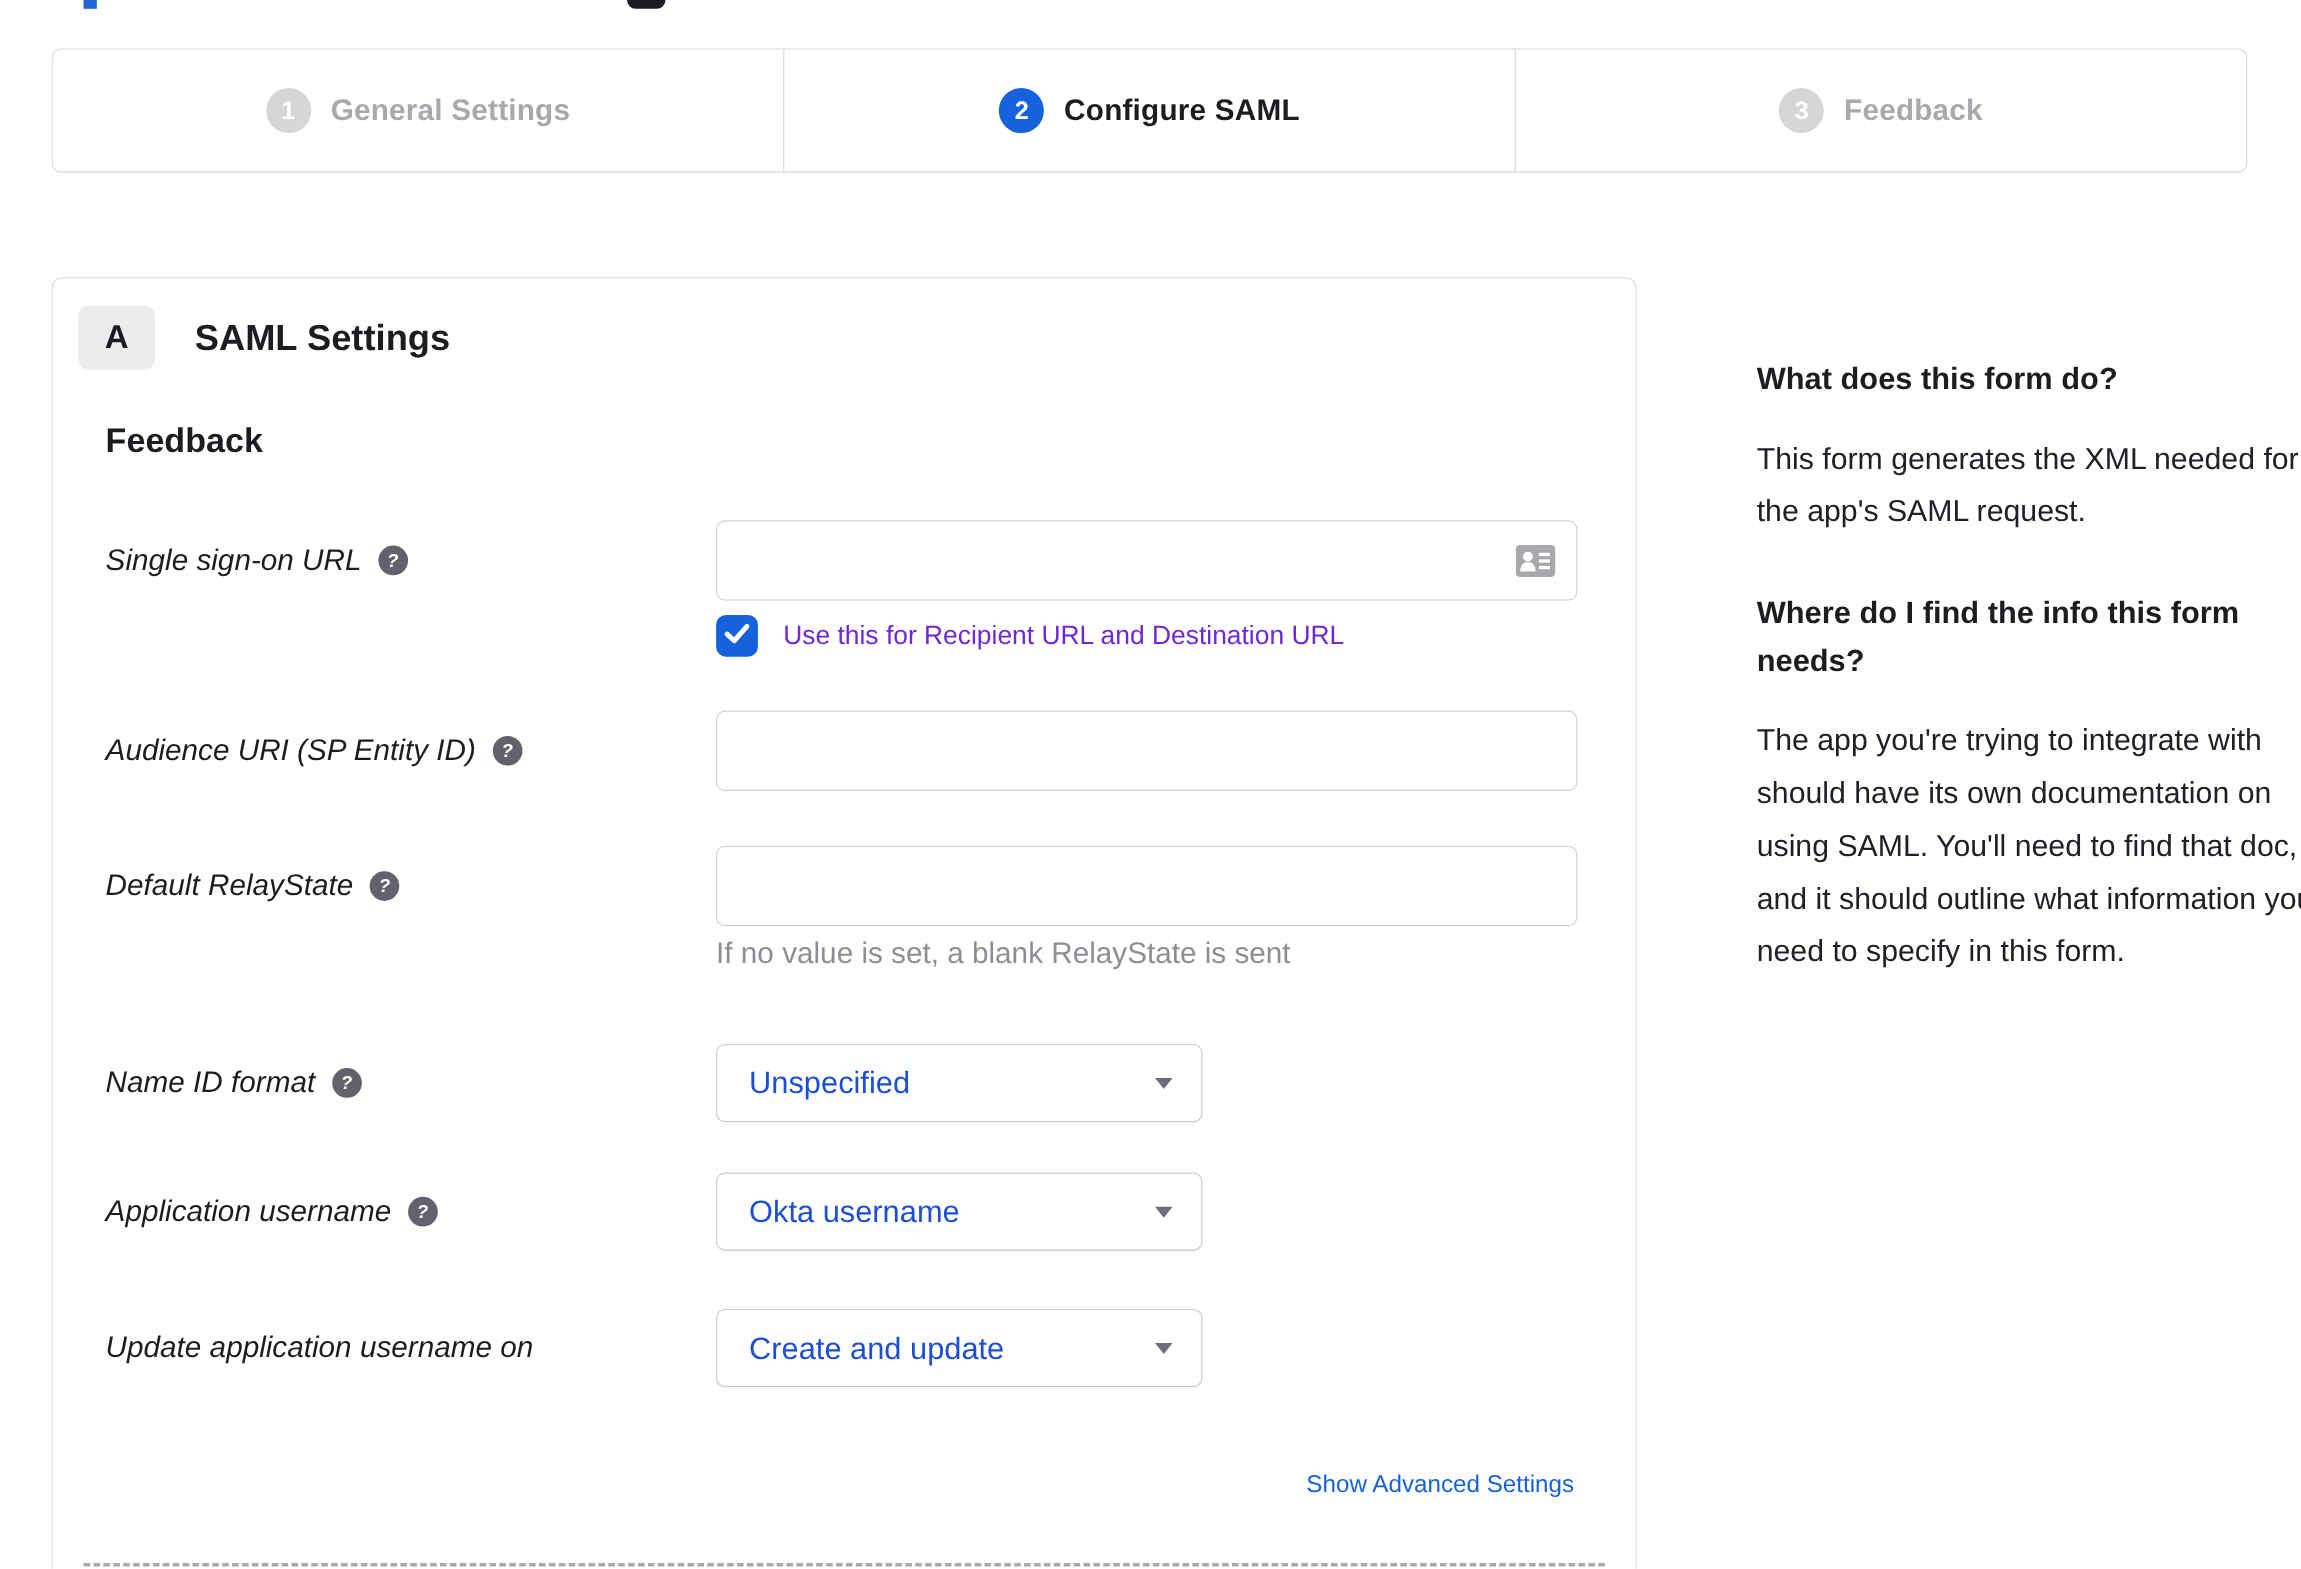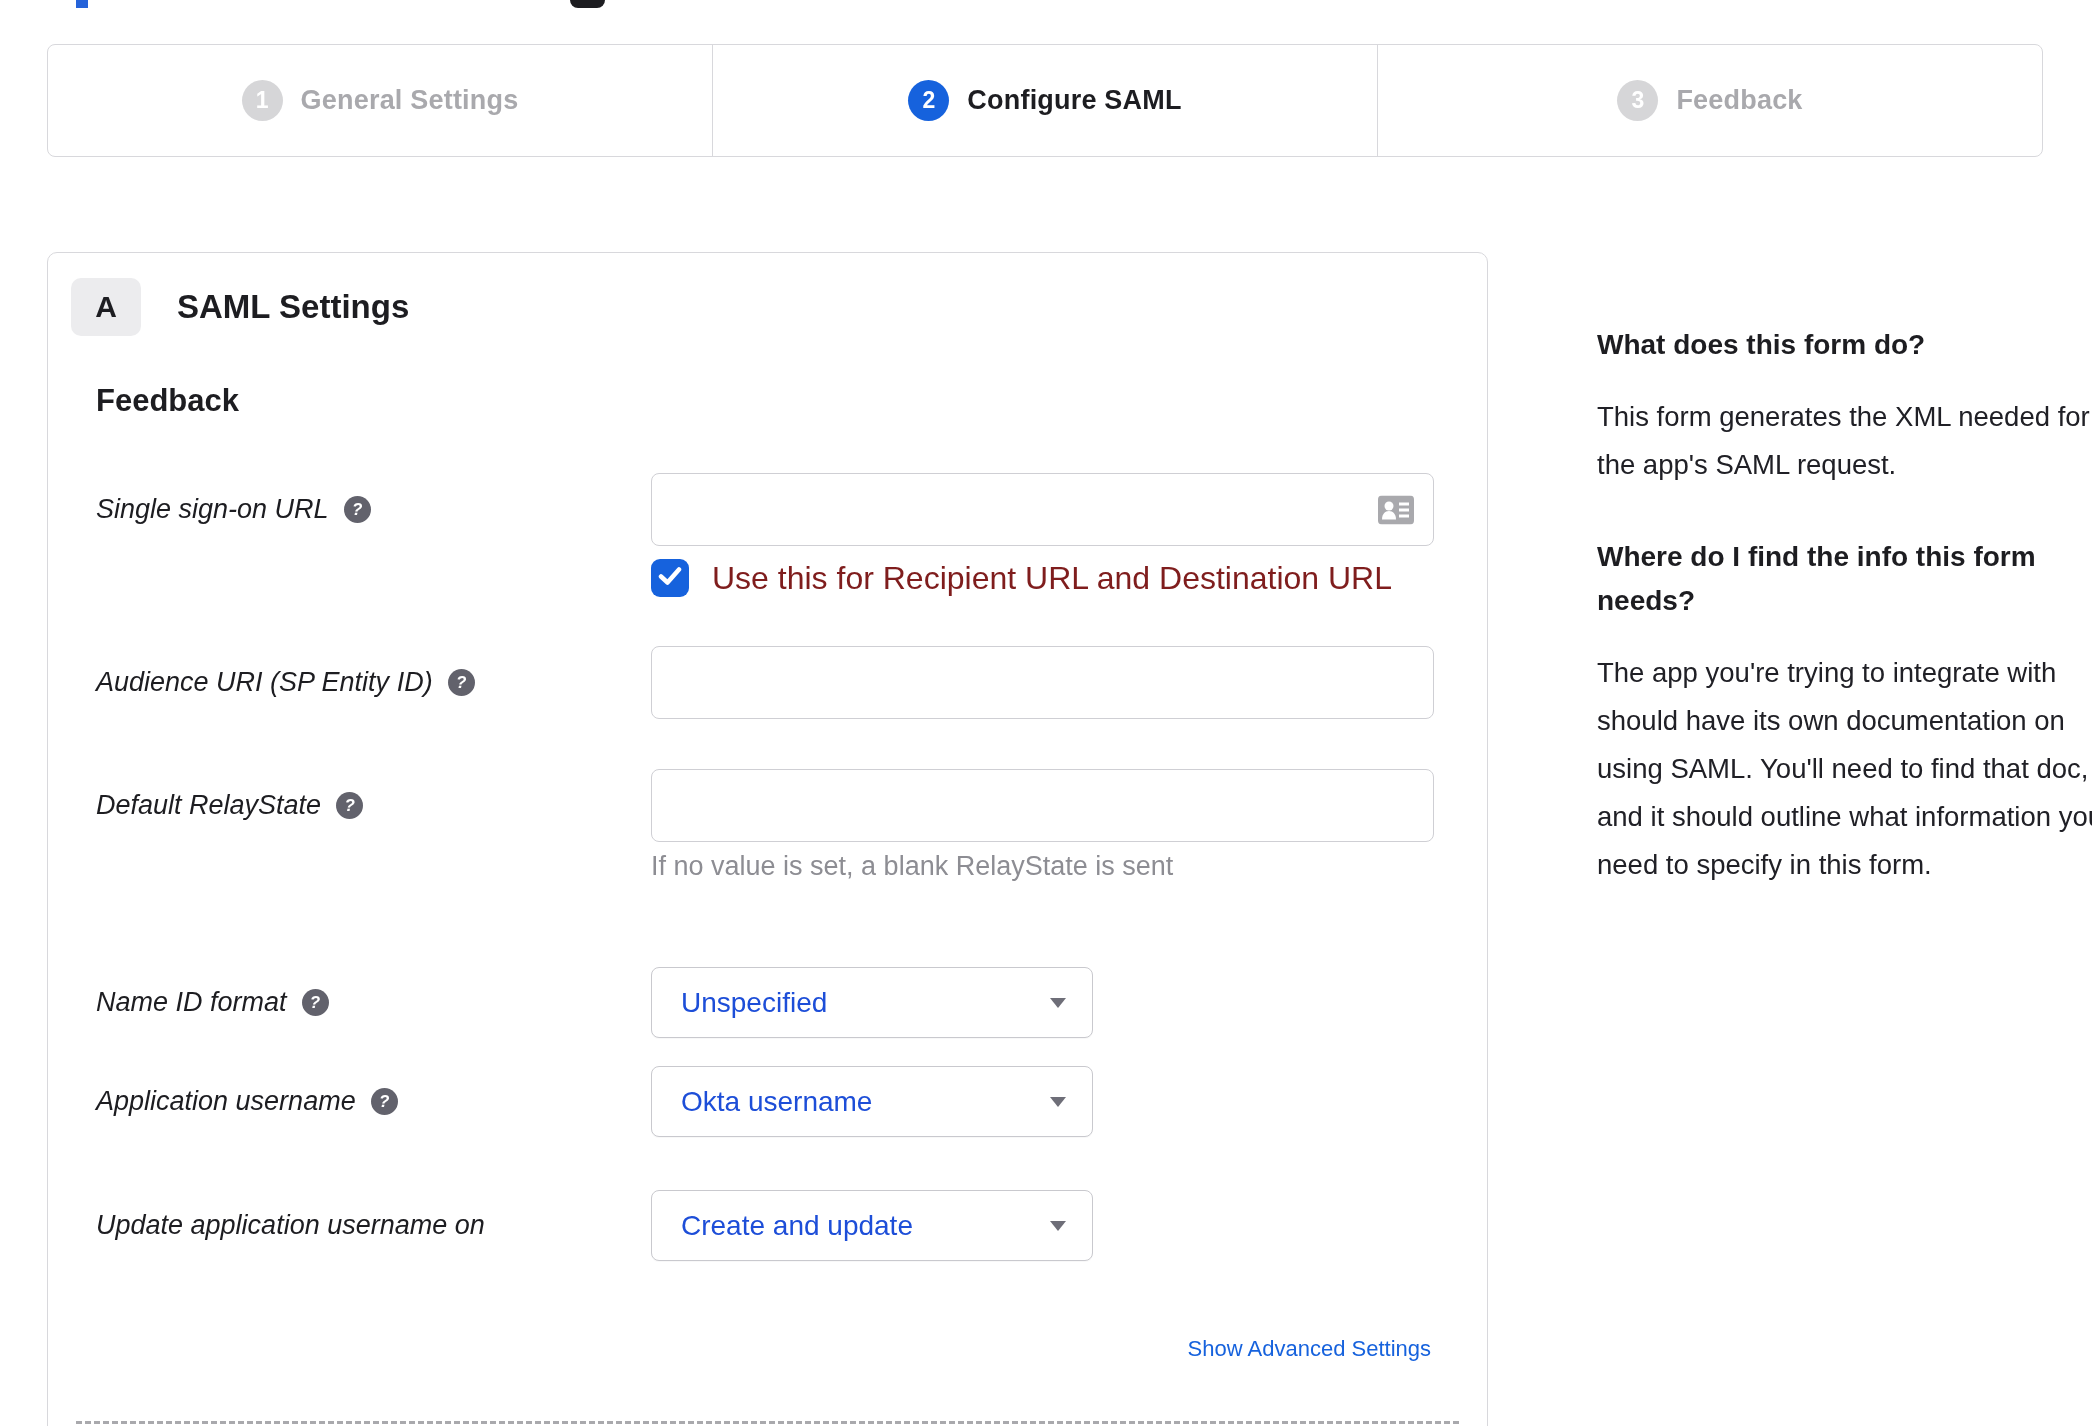--- a/index.html
+++ b/index.html
@@ -99,21 +99,21 @@
   .checkbox-row {
     position:absolute; left:603px; top:306px;
     display:flex; align-items:center; gap:23px;
   }
   .checkbox {
     width:38px; height:38px; border-radius:9px;
     background:#1662dd;
     display:flex; align-items:center; justify-content:center;
     cursor:pointer; flex:0 0 auto;
   }
-  .checkbox-label { font-size:32px; color:#7f1d1d; }
+  .checkbox-label { font-size:24px; color:#6d28d9; }
 
   .helper-text {
     position:absolute; left:603px; top:598px;
     font-size:27px; color:#8d8d93;
   }
 
   .advanced-link {
     position:absolute; right:56px; top:1083px;
     font-size:22px; font-weight:500; color:#1662dd;
     text-decoration:none; cursor:pointer;
@@ -207,21 +207,21 @@
     <div class="row-label">
       <span>Default RelayState</span>
       <span class="help-icon">?</span>
     </div>
     <div class="text-input-wrap">
       <input class="text-input" type="text" value="" style="">
     </div>
   </div>
   <div class="helper-text">If no value is set, a blank RelayState is sent</div>
 
-  <div class="form-row" style="top:714px;">
+  <div class="form-row" style="top:696px;">
     <div class="row-label">
       <span>Name ID format</span>
       <span class="help-icon">?</span>
     </div>
     <div class="select">
       <span>Unspecified</span>
       <span class="caret"></span>
     </div>
   </div>
 

